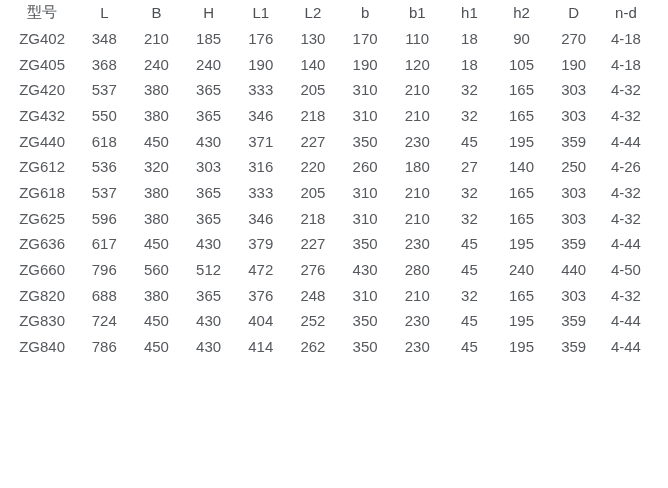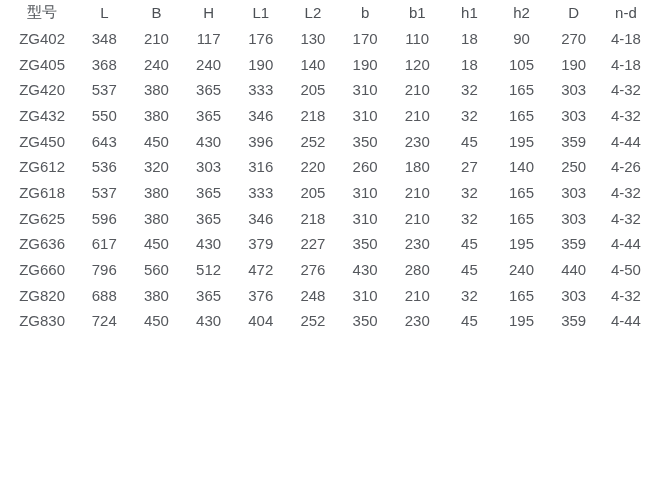--- a/index.html
+++ b/index.html
@@ -76,21 +76,21 @@
           <th>h2</th>
           <th>D</th>
           <th>n-d</th>
         </tr>
     </thead>
     <tbody>
         <tr>
           <td>ZG402</td>
           <td>348</td>
           <td>210</td>
-          <td>117</td>
+          <td>185</td>
           <td>176</td>
           <td>130</td>
           <td>170</td>
           <td>110</td>
           <td>18</td>
           <td>90</td>
           <td>270</td>
           <td>4-18</td>
         </tr>
         <tr>
@@ -129,26 +129,26 @@
           <td>346</td>
           <td>218</td>
           <td>310</td>
           <td>210</td>
           <td>32</td>
           <td>165</td>
           <td>303</td>
           <td>4-32</td>
         </tr>
         <tr>
-          <td>ZG450</td>
-          <td>643</td>
-          <td>450</td>
-          <td>430</td>
-          <td>396</td>
-          <td>252</td>
+          <td>ZG440</td>
+          <td>618</td>
+          <td>450</td>
+          <td>430</td>
+          <td>371</td>
+          <td>227</td>
           <td>350</td>
           <td>230</td>
           <td>45</td>
           <td>195</td>
           <td>359</td>
           <td>4-44</td>
         </tr>
         <tr>
           <td>ZG612</td>
           <td>536</td>
@@ -240,15 +240,29 @@
           <td>430</td>
           <td>404</td>
           <td>252</td>
           <td>350</td>
           <td>230</td>
           <td>45</td>
           <td>195</td>
           <td>359</td>
           <td>4-44</td>
         </tr>
+        <tr>
+          <td>ZG840</td>
+          <td>786</td>
+          <td>450</td>
+          <td>430</td>
+          <td>414</td>
+          <td>262</td>
+          <td>350</td>
+          <td>230</td>
+          <td>45</td>
+          <td>195</td>
+          <td>359</td>
+          <td>4-44</td>
+        </tr>
       </tbody>
   </table>
 </div>
 
 </body></html>

